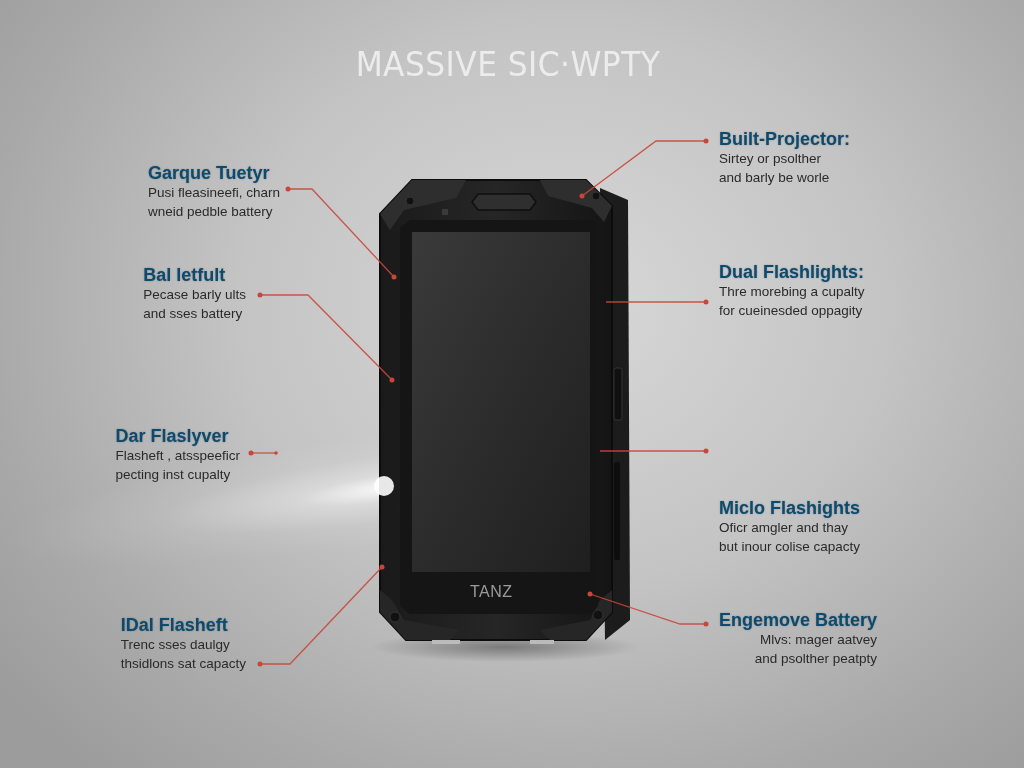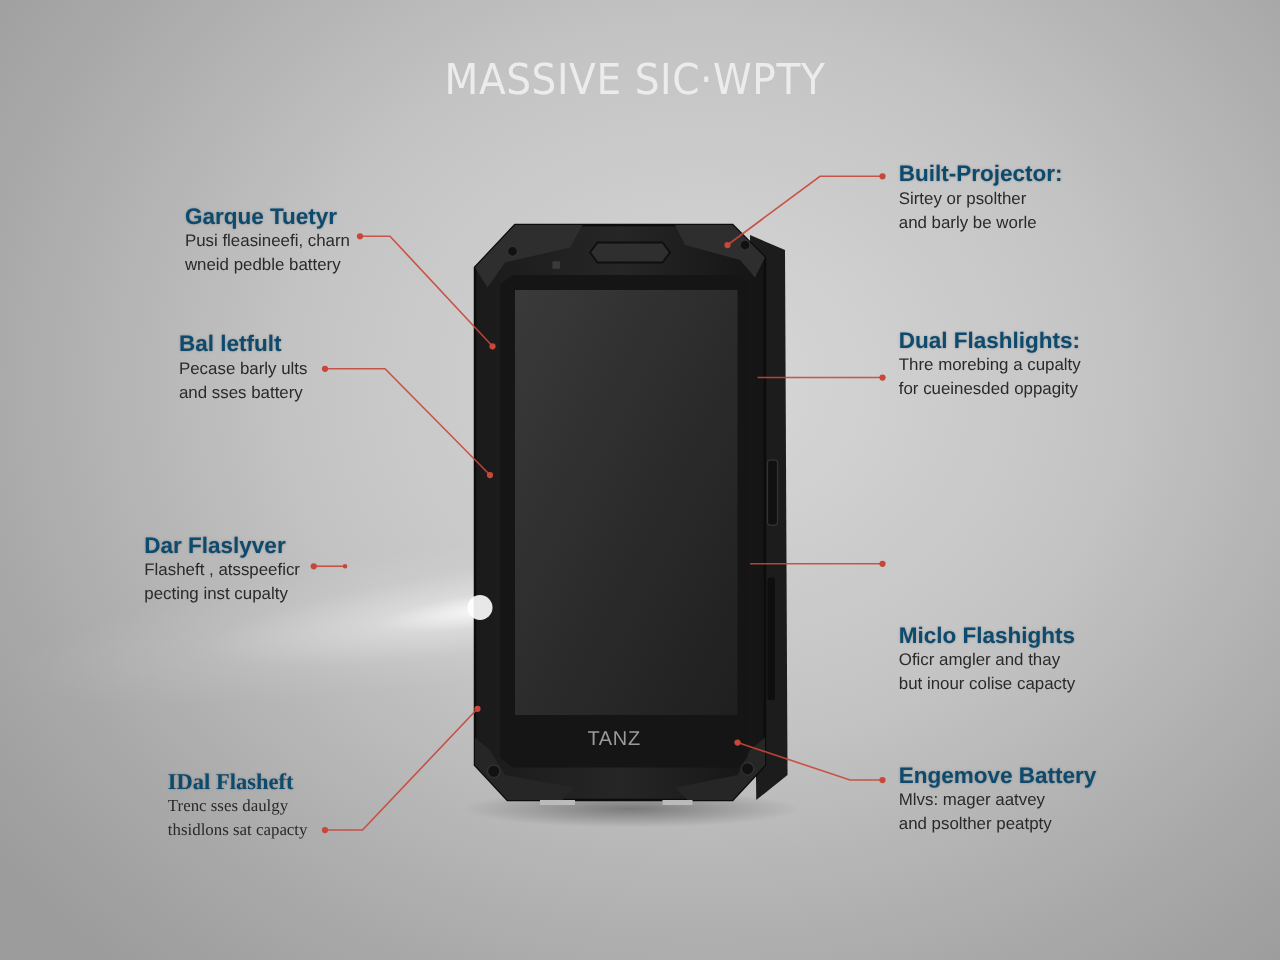--- a/index.html
+++ b/index.html
@@ -123,38 +123,38 @@
 <div class="callout left" style="right:778px; top:266px;">
   <div class="head">Bal letfult</div>
   <div>Pecase barly ults</div>
   <div>and sses battery</div>
 </div>
 <div class="callout left" style="right:784px; top:427px;margin-left:12px;">
   <div class="head">Dar Flaslyver</div>
   <div>Flasheft , atsspeeficr</div>
   <div>pecting inst cupalty</div>
 </div>
-<div class="callout left" style="right:778px; top:616px;font-family:Liberation Serif, serif;">
+<div class="callout left" style="right:778px; top:616px;">
   <div class="head">IDal Flasheft</div>
   <div>Trenc sses daulgy</div>
   <div>thsidlons sat capacty</div>
 </div>
 
 <div class="callout" style="left:719px; top:130px;">
   <div class="head">Built-Projector:</div>
   <div>Sirtey or psolther</div>
   <div>and barly be worle</div>
 </div>
 <div class="callout" style="left:719px; top:263px;">
   <div class="head">Dual Flashlights:</div>
   <div>Thre morebing a cupalty</div>
   <div>for cueinesded oppagity</div>
 </div>
 <div class="callout" style="left:719px; top:451px;margin-top:48px;">
   <div class="head">Miclo Flashights</div>
   <div>Oficr amgler and thay</div>
   <div>but inour colise capacty</div>
 </div>
-<div class="callout" style="left:719px; top:611px;">
+<div class="callout" style="left:719px; top:611px;text-align:right;">
   <div class="head">Engemove Battery</div>
   <div>Mlvs: mager aatvey</div>
   <div>and psolther peatpty</div>
 </div>
 
 </body></html>

